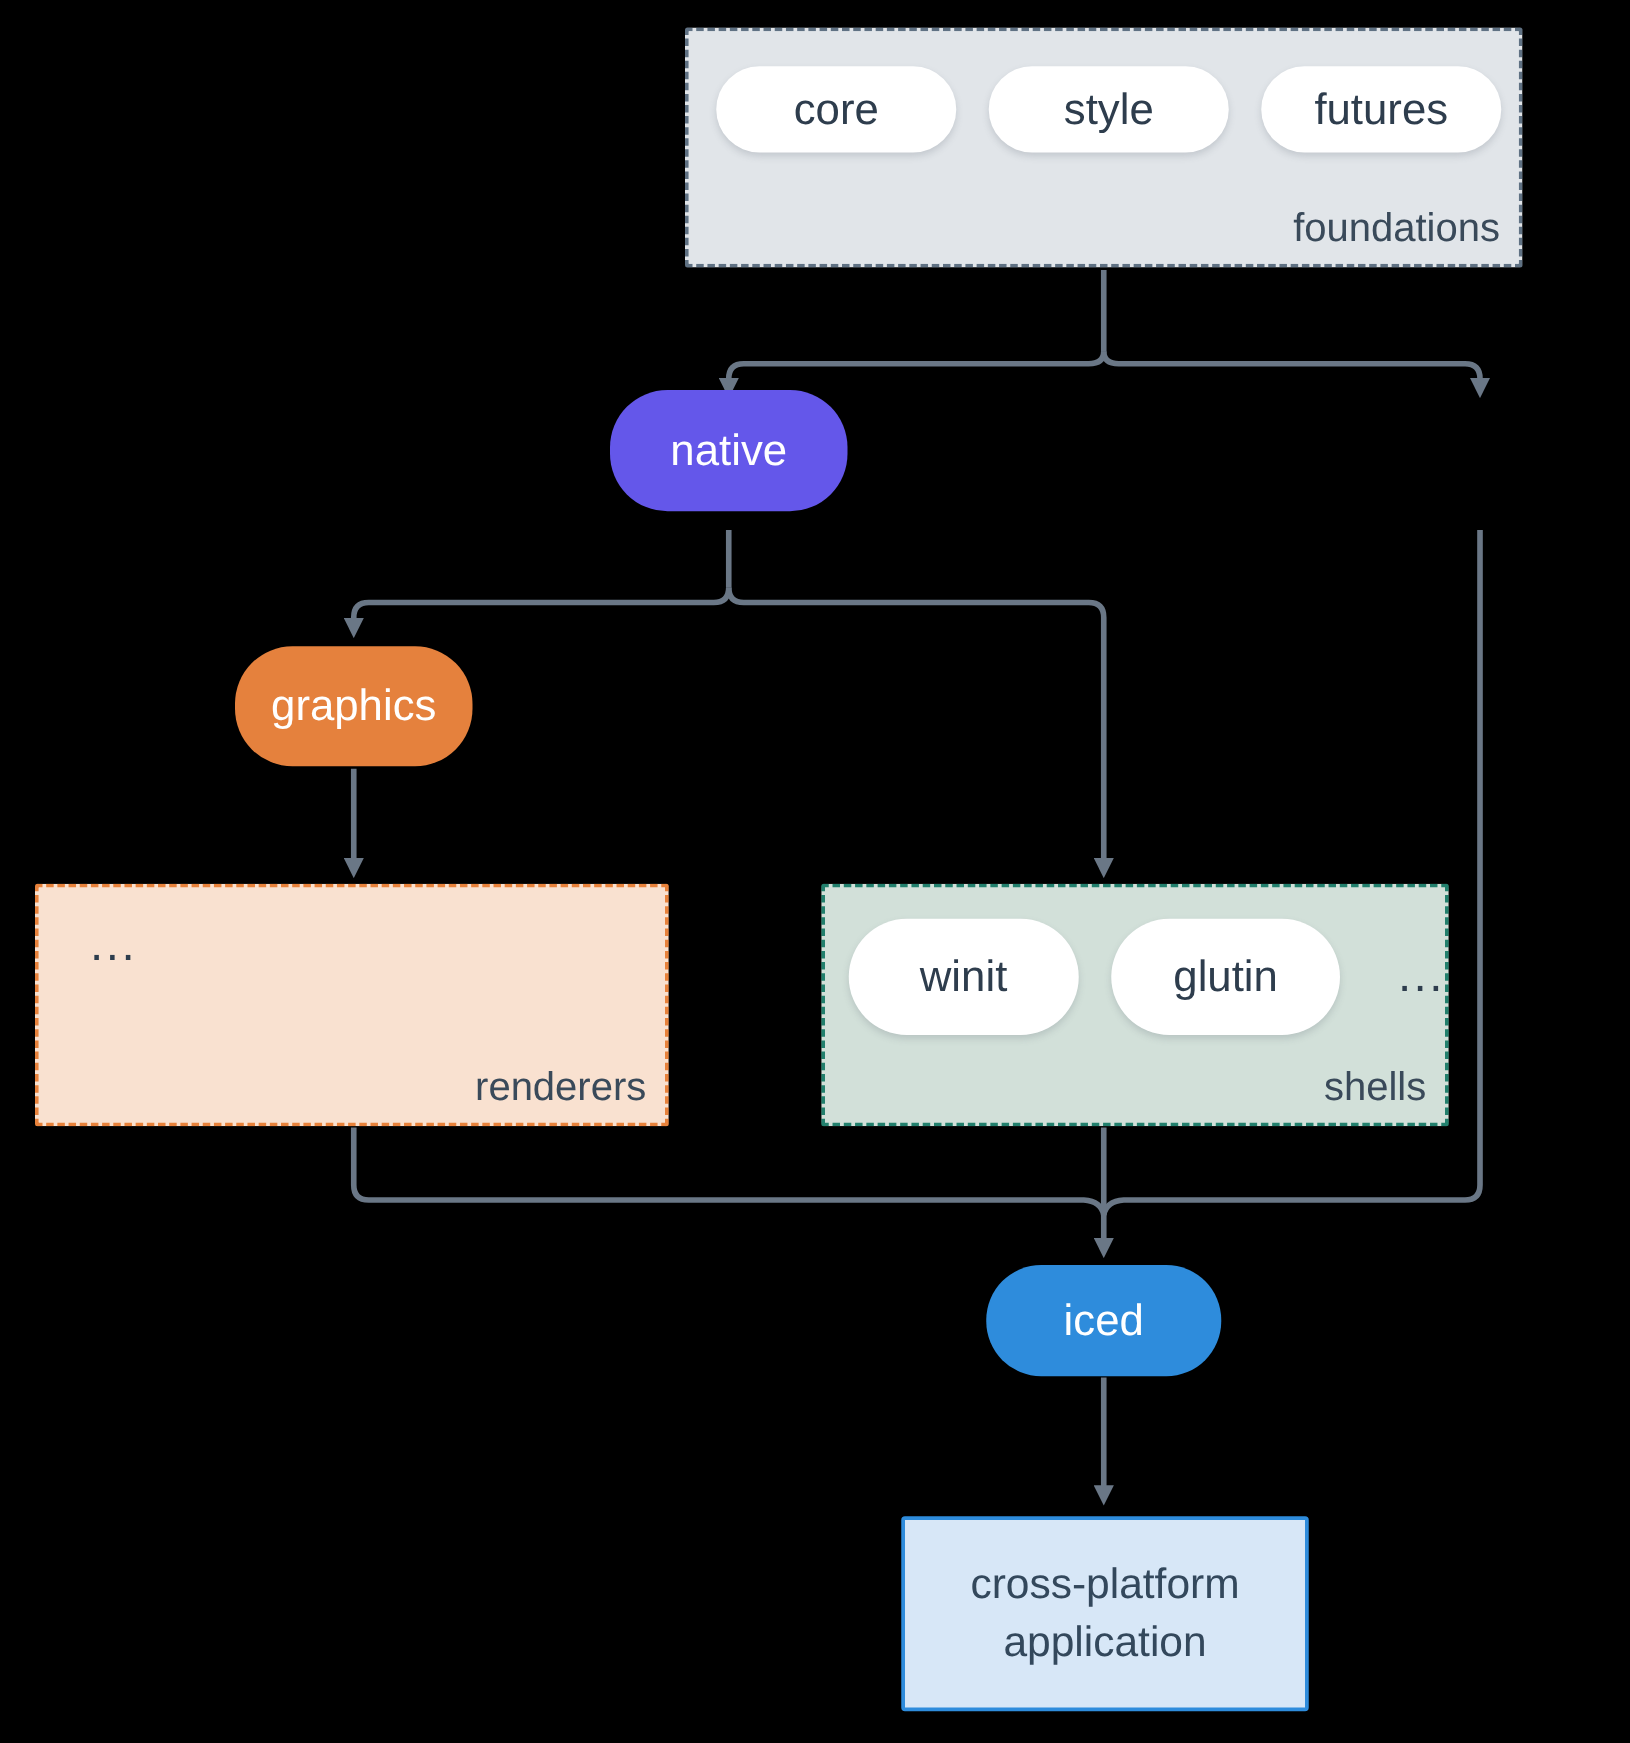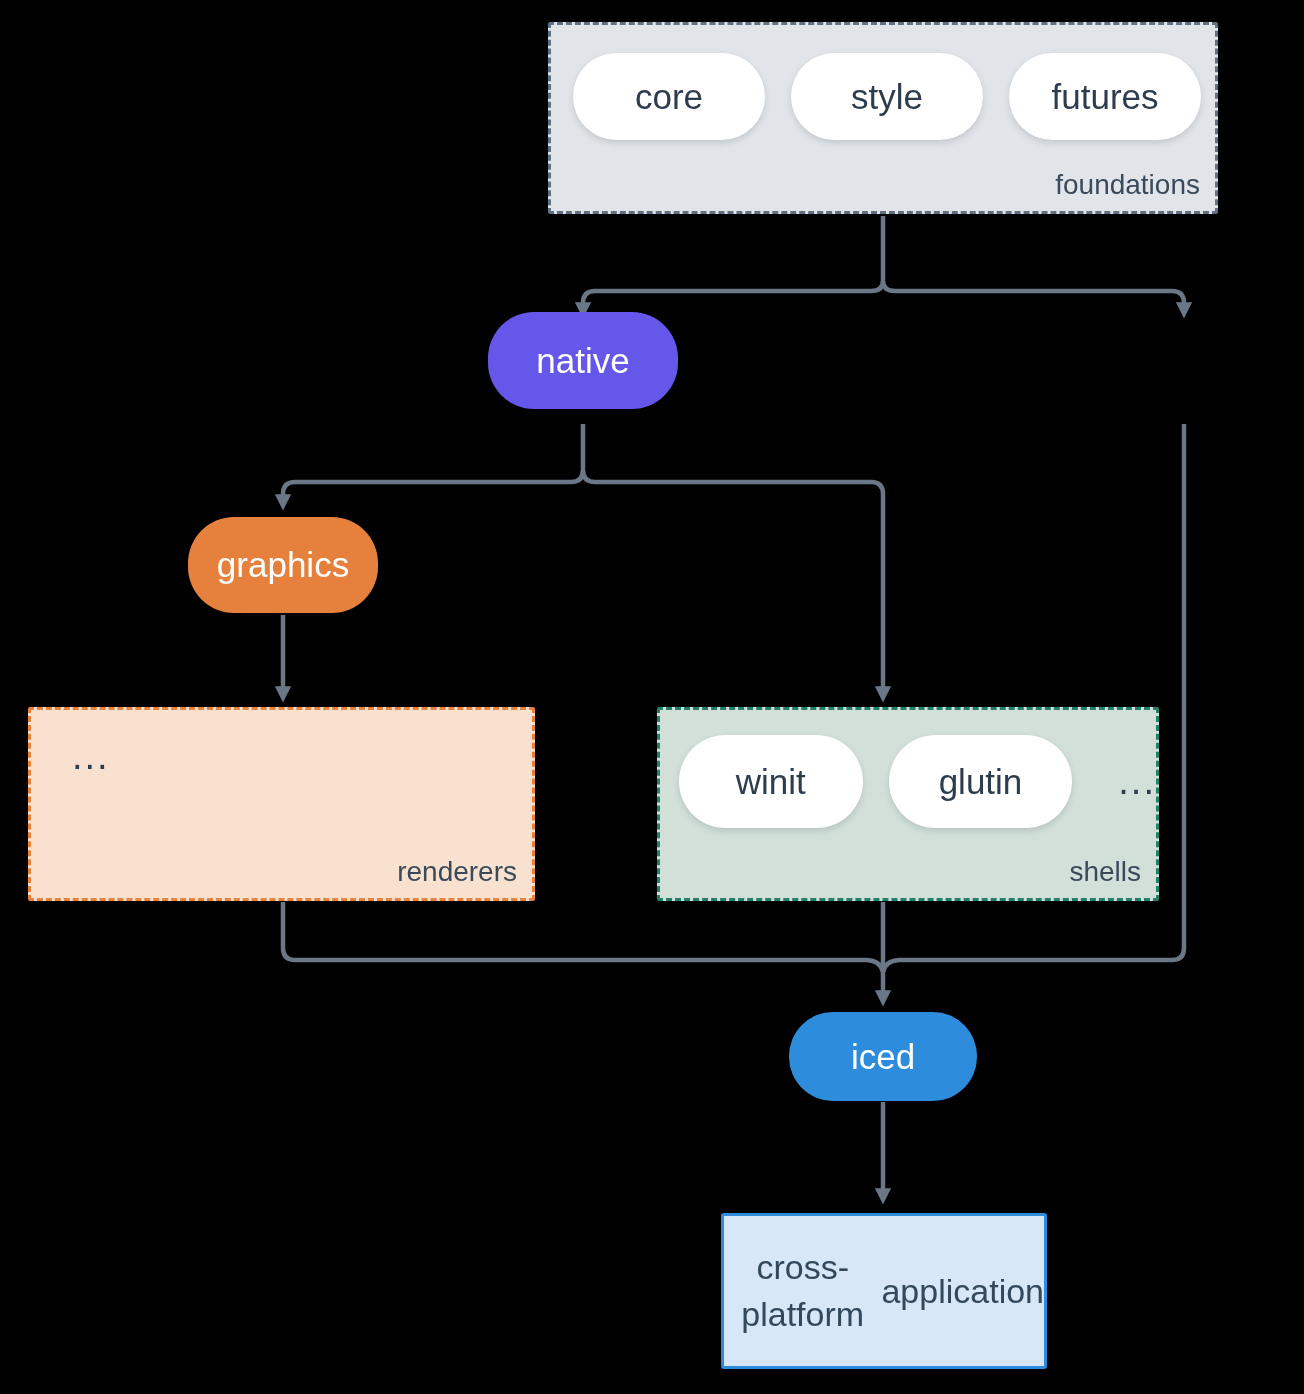--- a/index.html
+++ b/index.html
@@ -51,30 +51,30 @@
     border-radius: 2px;
   }
   .group .pill-row {
     display: flex;
     align-items: center;
   }
   .group-label {
     position: absolute;
     right: 15px;
     bottom: 10px;
-    font-size: 28px;
+    font-size: 32px;
     color: var(--label-text);
   }
   .pill {
     display: flex;
     align-items: center;
     justify-content: center;
     font-size: 35px;
     border-radius: 48px;
-    height: 87px;
+    height: 69px;
   }
   .pill.white {
     background: var(--pill-bg);
     color: var(--pill-text);
     box-shadow: 0 3px 6px rgba(90,100,115,0.22);
   }
   .pill.colored {
     position: absolute;
     color: #ffffff;
   }
@@ -123,21 +123,21 @@
 
   
   .app-box {
     position: absolute;
     left: 721px; top: 1213px;
     width: 326px; height: 156px;
     background: var(--app-bg);
     border: 3px solid var(--app-border);
     border-radius: 3px;
     display: flex;
-    flex-direction: row;
+    flex-direction: column;
     align-items: center;
     justify-content: center;
     color: #33485c;
     font-size: 34px;
     line-height: 47px;
     text-align: center;
   }
 </style>
 </head>
 <body>

